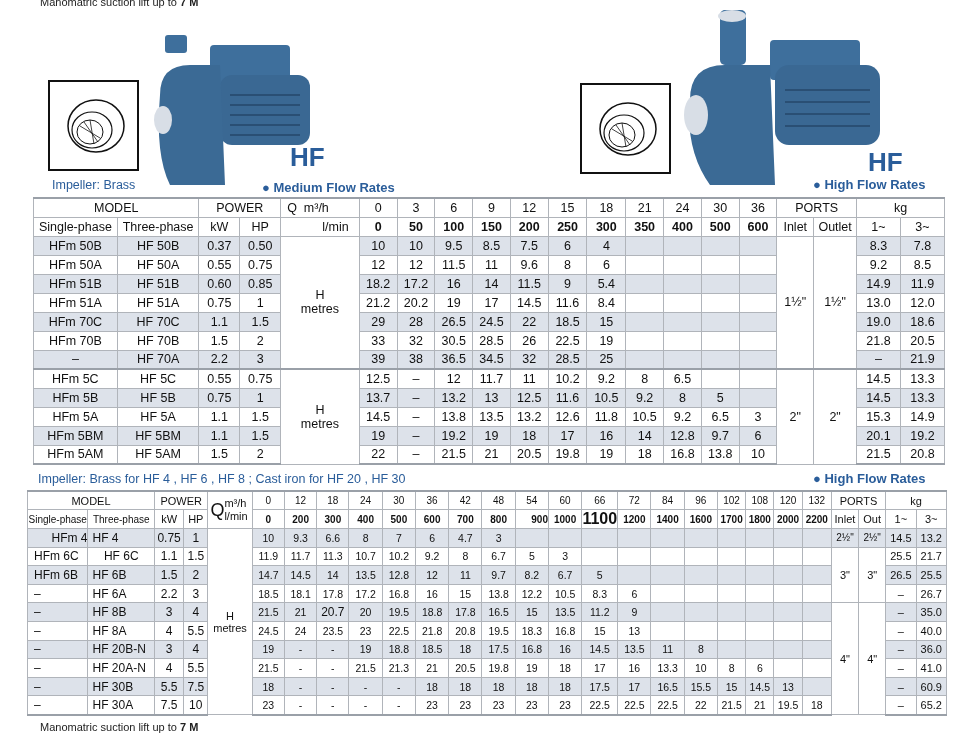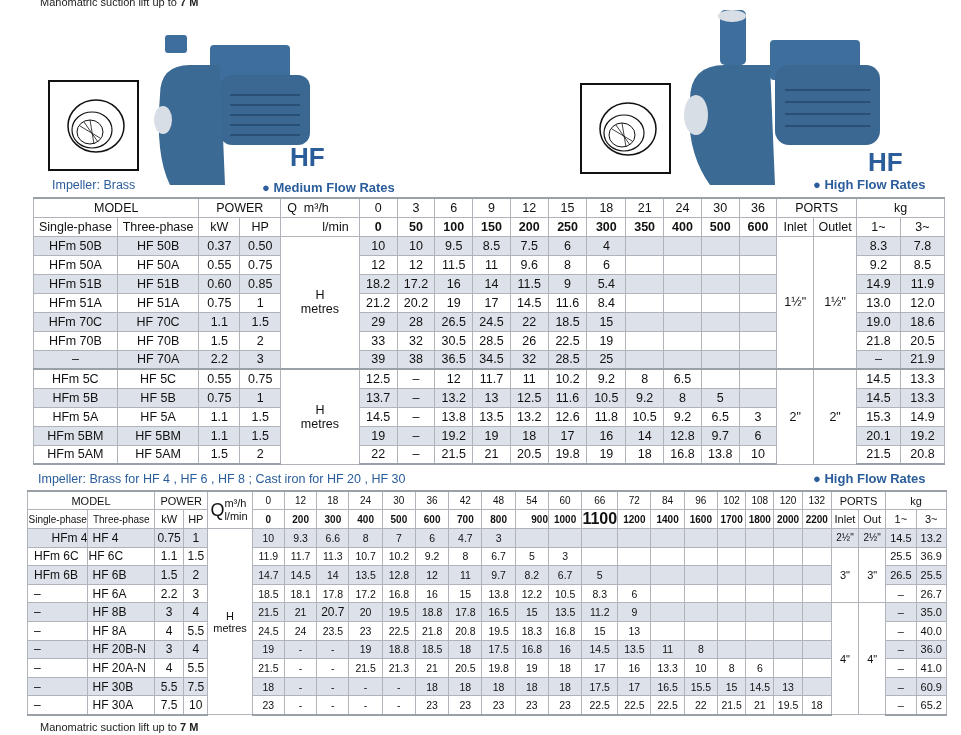--- a/index.html
+++ b/index.html
@@ -510,21 +510,21 @@
         <td class="d" style="font-size:10.5px;"></td>
         <td class="d" style="font-size:10.5px;"></td>
         <td class="d" style="font-size:10.5px;"></td>
         <td class="d" style="font-size:10px;">2½"</td>
         <td class="d" style="font-size:10px;">2½"</td>
         <td class="d">14.5</td>
         <td class="d">13.2</td>
       </tr>
       <tr>
         <td class="d" style="text-align:left;padding-left:6px;font-size:12px;">HFm 6C</td>
-        <td class="d" style="text-align:left;font-size:12px;">HF 6C</td>
+        <td class="d" style="text-align:center;font-size:12px;">HF 6C</td>
         <td class="d" style="font-size:12px;">1.1</td>
         <td class="d" style="font-size:12px;">1.5</td>
         <td class="d" style="font-size:10.5px;">11.9</td>
         <td class="d" style="font-size:10.5px;">11.7</td>
         <td class="d" style="font-size:10.5px;">11.3</td>
         <td class="d" style="font-size:10.5px;">10.7</td>
         <td class="d" style="font-size:10.5px;">10.2</td>
         <td class="d" style="font-size:10.5px;">9.2</td>
         <td class="d" style="font-size:10.5px;">8</td>
         <td class="d" style="font-size:10.5px;">6.7</td>
@@ -534,21 +534,21 @@
         <td class="d" style="font-size:10.5px;"></td>
         <td class="d" style="font-size:10.5px;"></td>
         <td class="d" style="font-size:10.5px;"></td>
         <td class="d" style="font-size:10.5px;"></td>
         <td class="d" style="font-size:10.5px;"></td>
         <td class="d" style="font-size:10.5px;"></td>
         <td class="d" style="font-size:10.5px;"></td>
         <td class="mid" rowspan="3">3"</td>
         <td class="mid" rowspan="3">3"</td>
         <td class="d">25.5</td>
-        <td class="d">36.9</td>
+        <td class="d">21.7</td>
       </tr>
       <tr class="shade">
         <td class="d" style="text-align:left;padding-left:6px;font-size:12px;">HFm 6B</td>
         <td class="d" style="text-align:left;padding-left:4px;font-size:12px;">HF 6B</td>
         <td class="d" style="font-size:12px;">1.5</td>
         <td class="d" style="font-size:12px;">2</td>
         <td class="d" style="font-size:10.5px;">14.7</td>
         <td class="d" style="font-size:10.5px;">14.5</td>
         <td class="d" style="font-size:10.5px;">14</td>
         <td class="d" style="font-size:10.5px;">13.5</td>

